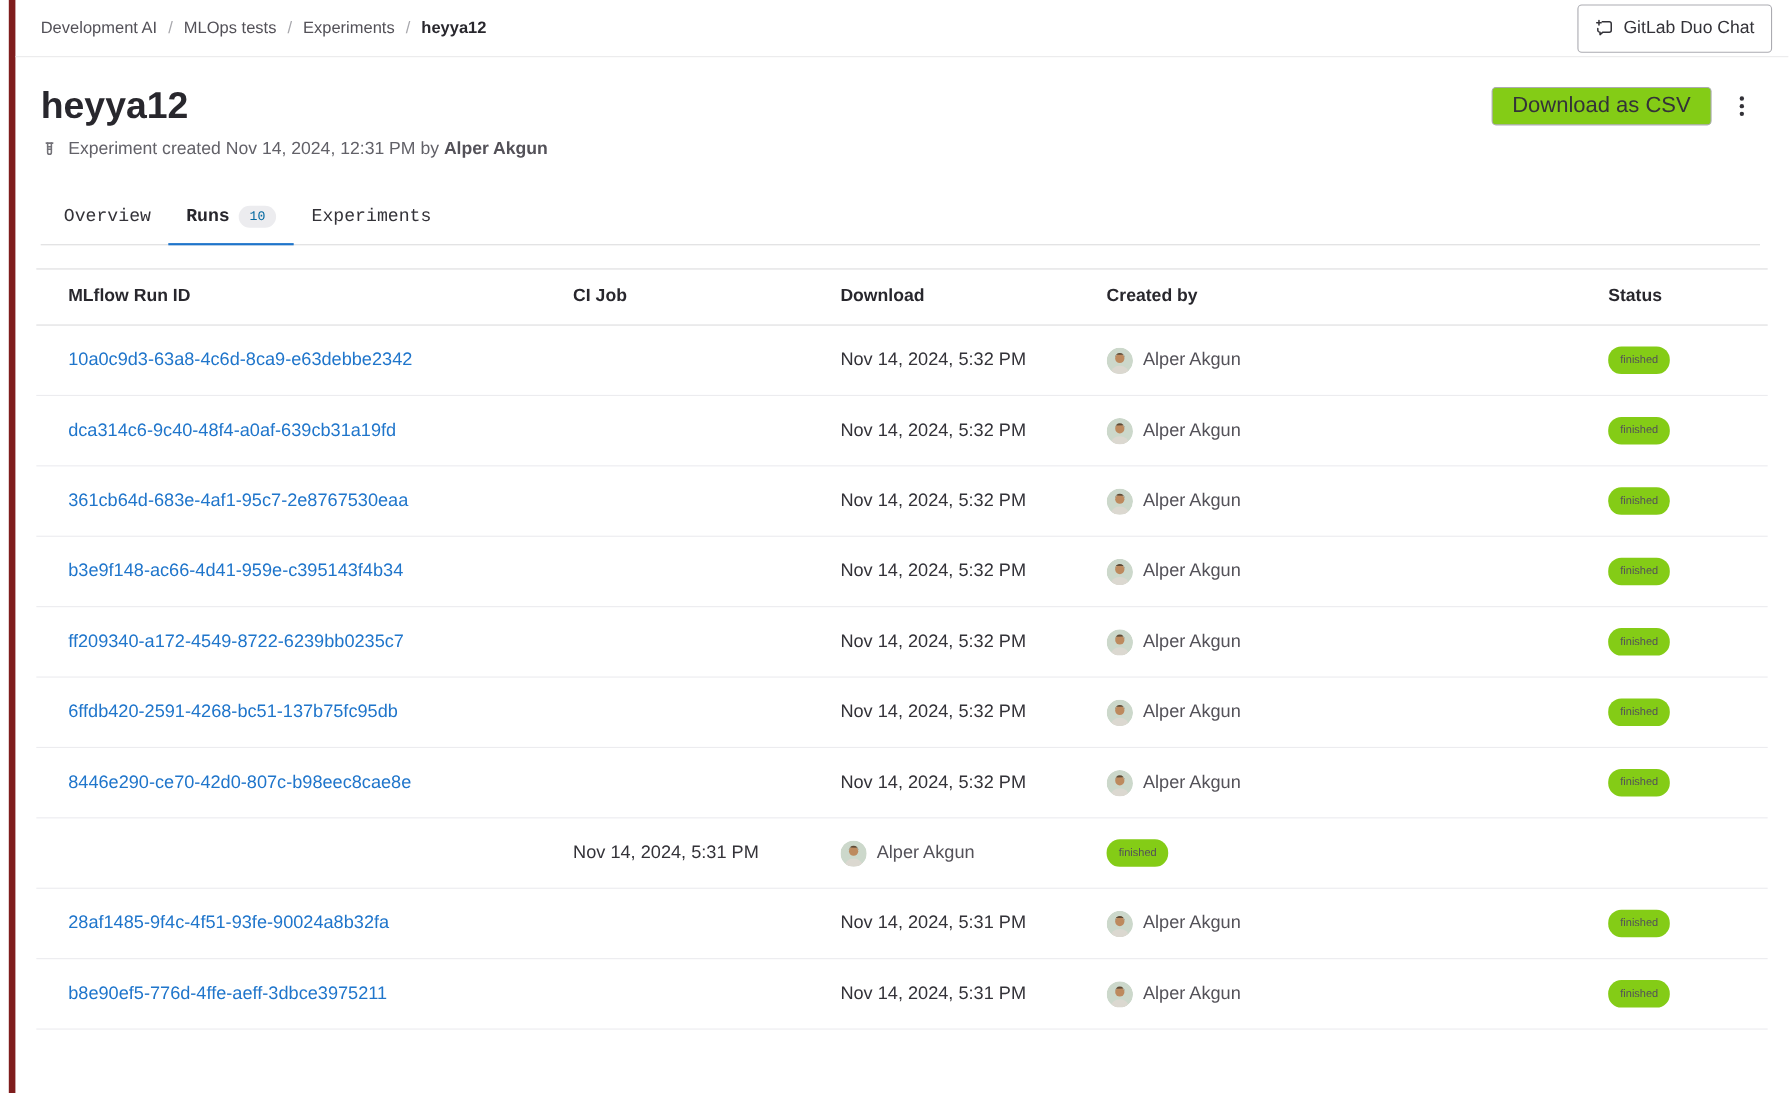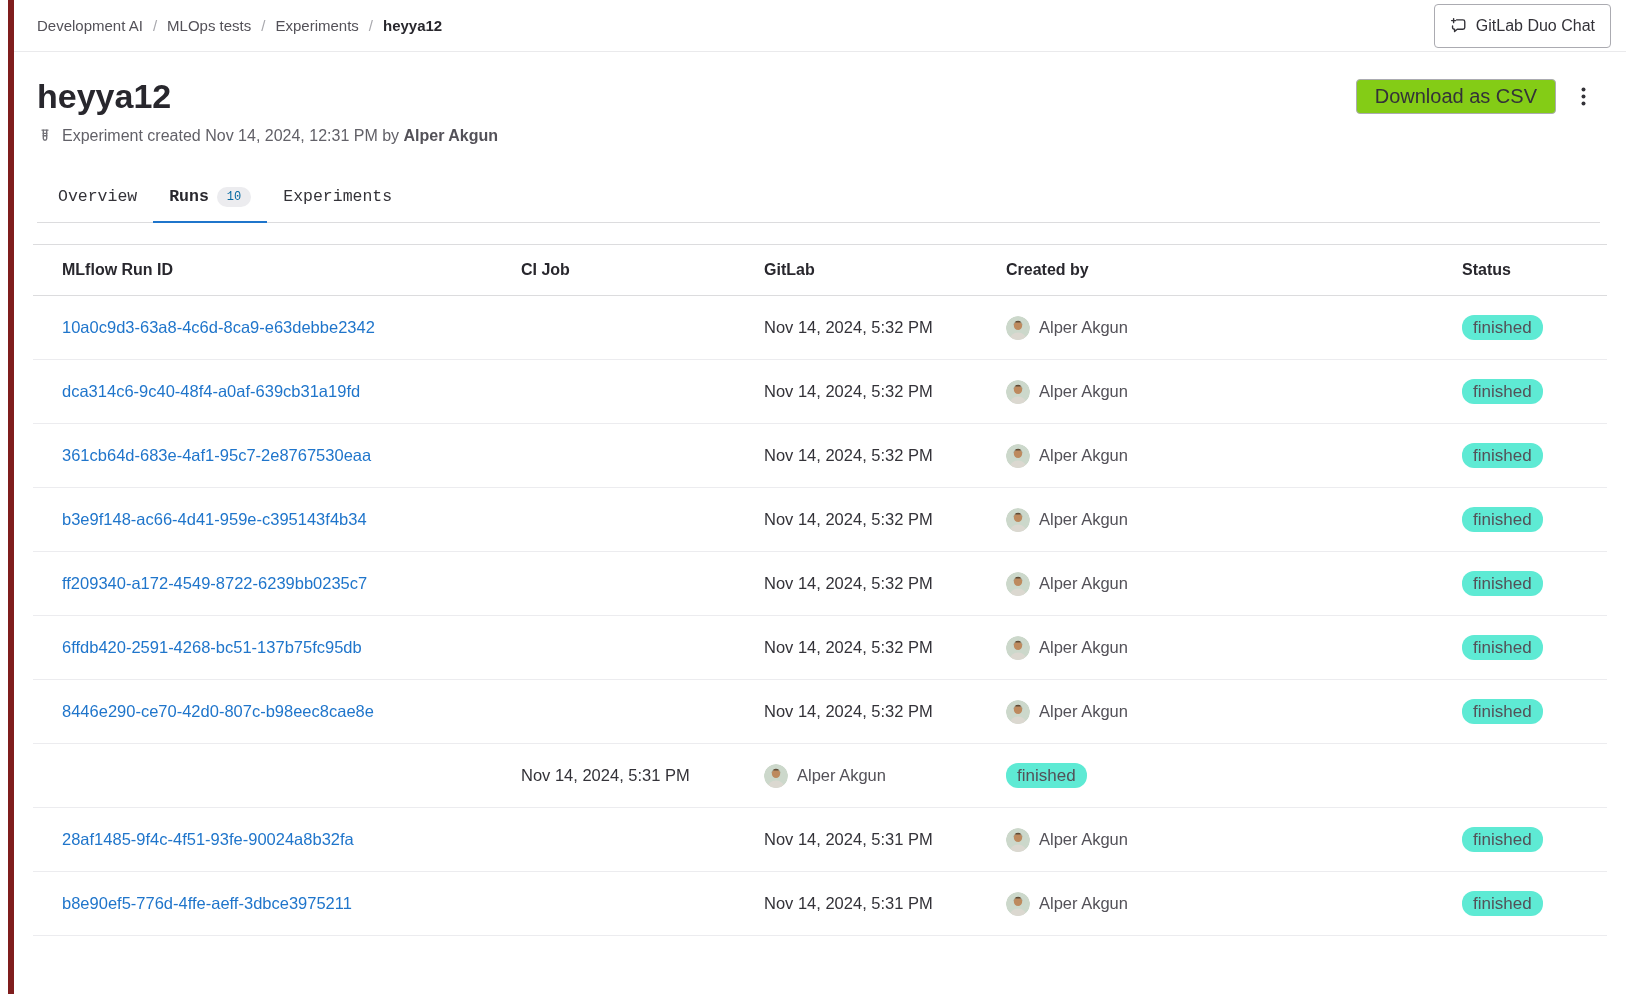--- a/index.html
+++ b/index.html
@@ -111,22 +111,22 @@
   }
   .th:first-child, .td:first-child { padding-left: 29px; }
   .tr { height: 64px; border-bottom: 1px solid #ececef; }
   .td { display: flex; align-items: center; font-size: 16.5px; padding-right: 8px; }
   .run-link { color: #1f75cb; text-decoration: none; cursor: pointer; }
   .td-created { color: #333238; }
   .td-createdby { gap: 9px; color: #535158; }
   .avatar { width: 24px; height: 24px; border-radius: 50%; overflow: hidden; flex: 0 0 24px; display: block; }
   .status-badge {
     display: inline-block;
-    background: #5eead4; color: #535158;
-    font-size: 17px; line-height: 17px;
+    background: #84cc16; color: #535158;
+    font-size: 10px; line-height: 17px;
     border-radius: 12px; padding: 4px 11px;
   }
   .icon { display: inline-flex; align-items: center; justify-content: center; }
 </style>
 </head>
 <body>
 
 <div class="page">
 
   <div class="breadcrumb-bar">
@@ -191,21 +191,21 @@
       <div class="tab">
         <span>Experiments</span>
       </div>
     </div>
   </div>
 
   <div class="runs-table">
     <div class="tr-head">
       <div class="th">MLflow Run ID</div>
       <div class="th">CI Job</div>
-      <div class="th">GitLab</div>
+      <div class="th">Download</div>
       <div class="th">Created by</div>
       <div class="th">Status</div>
     </div>
     <div>
   <div class="tr">
     <div class="td">
       <a class="run-link">10a0c9d3-63a8-4c6d-8ca9-e63debbe2342</a>
     </div>
     <div class="td"></div>
     <div class="td td-created">Nov 14, 2024, 5:32 PM</div>

